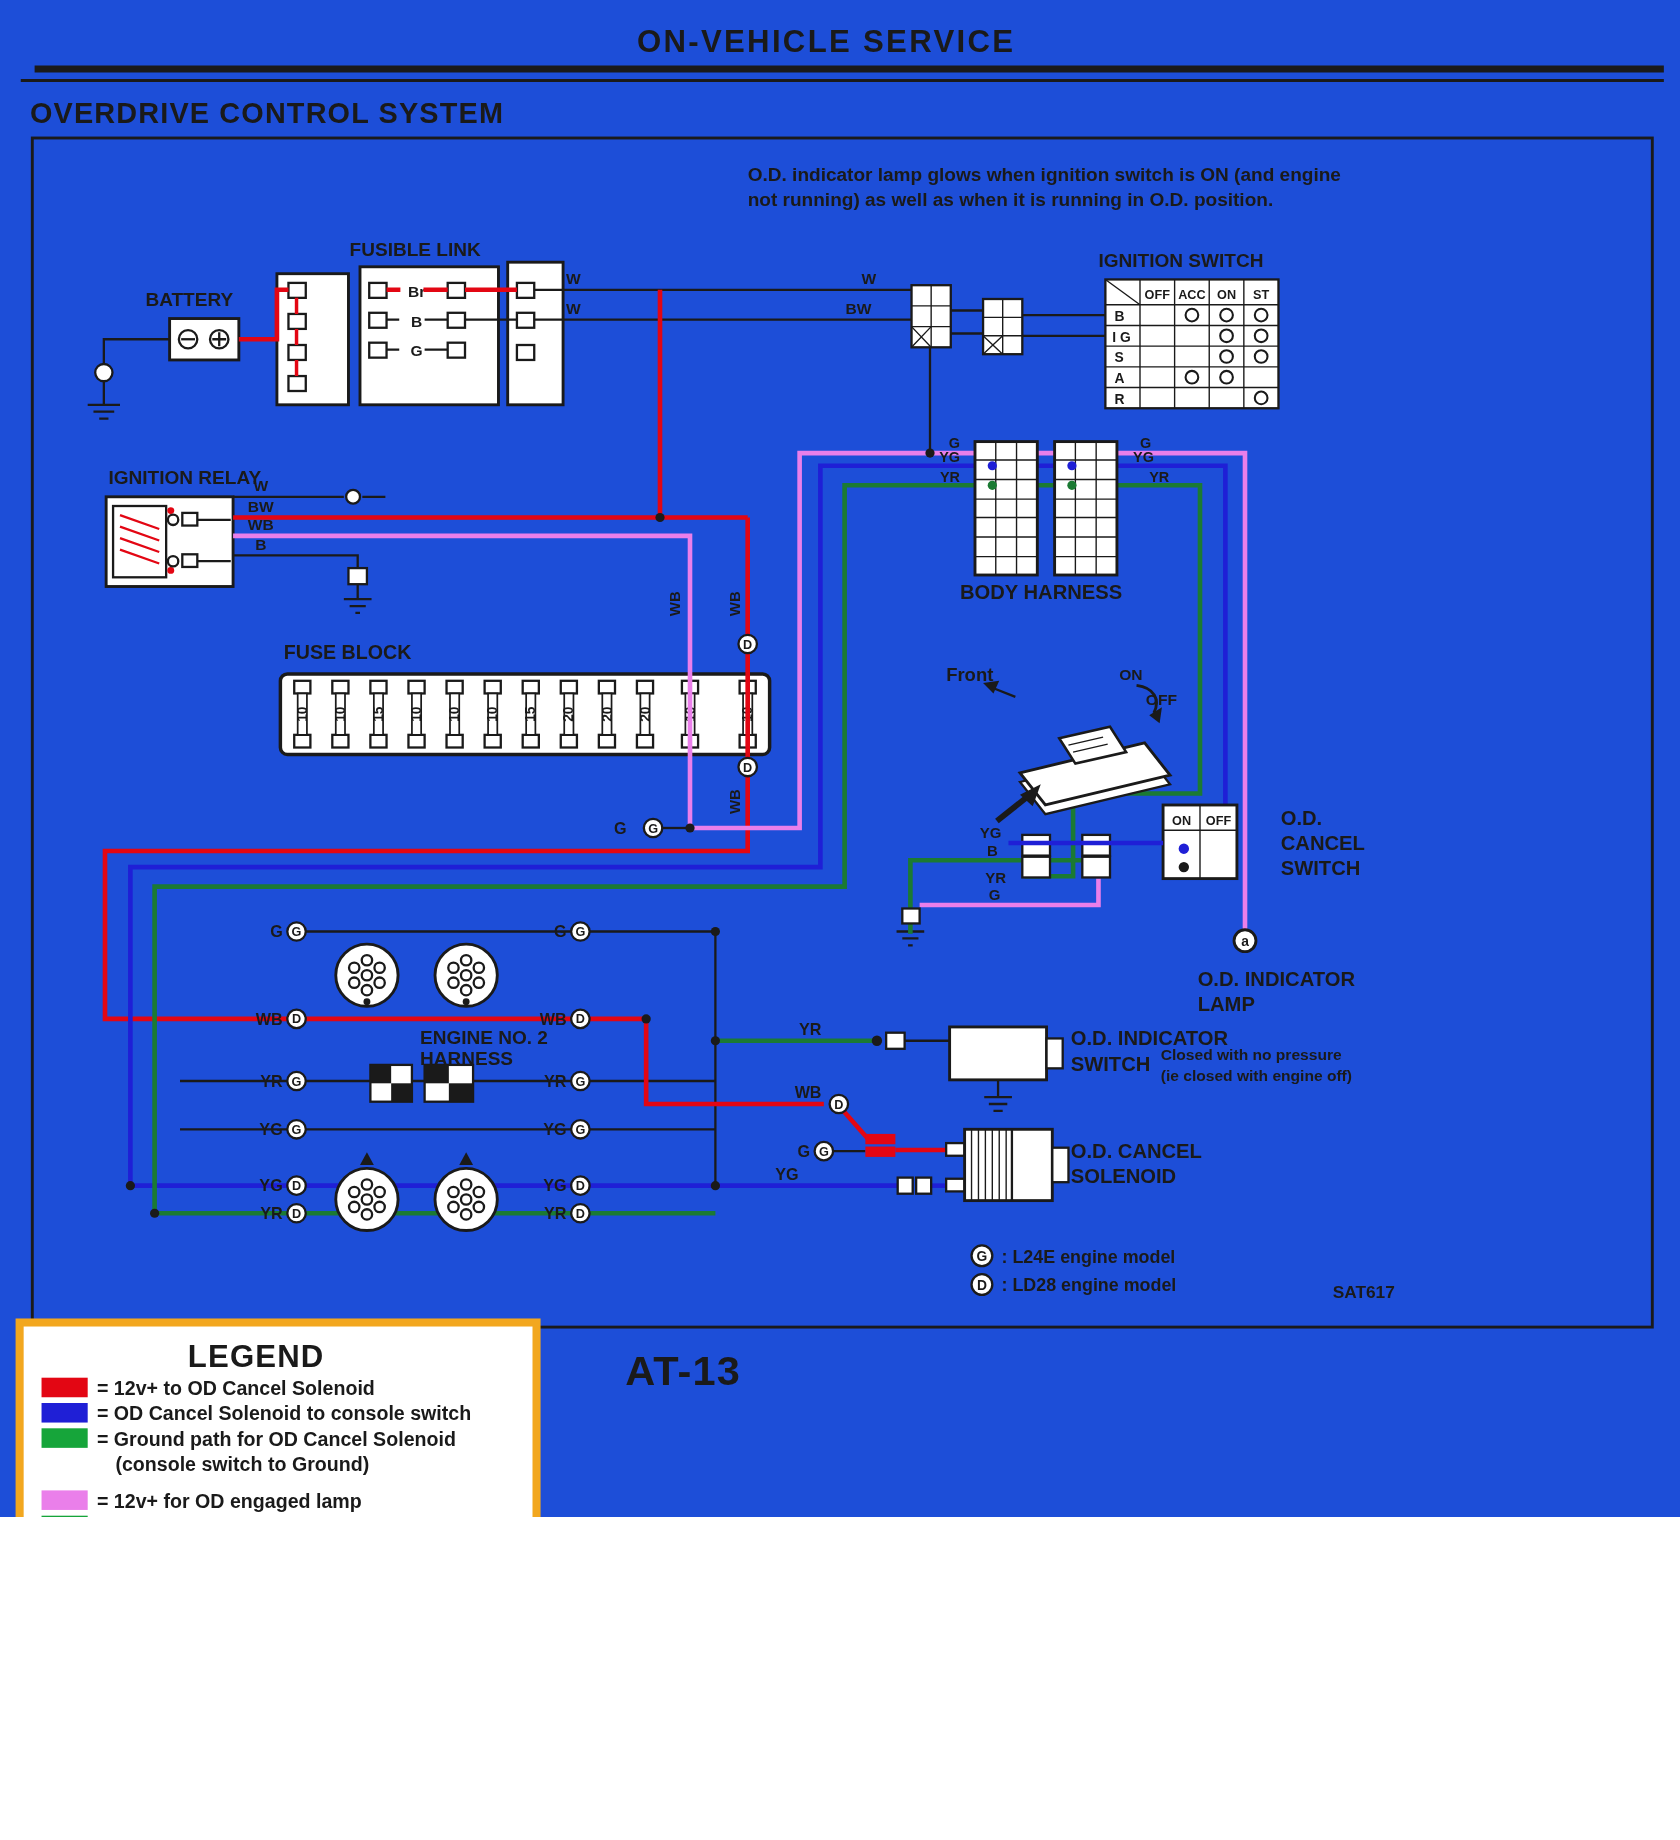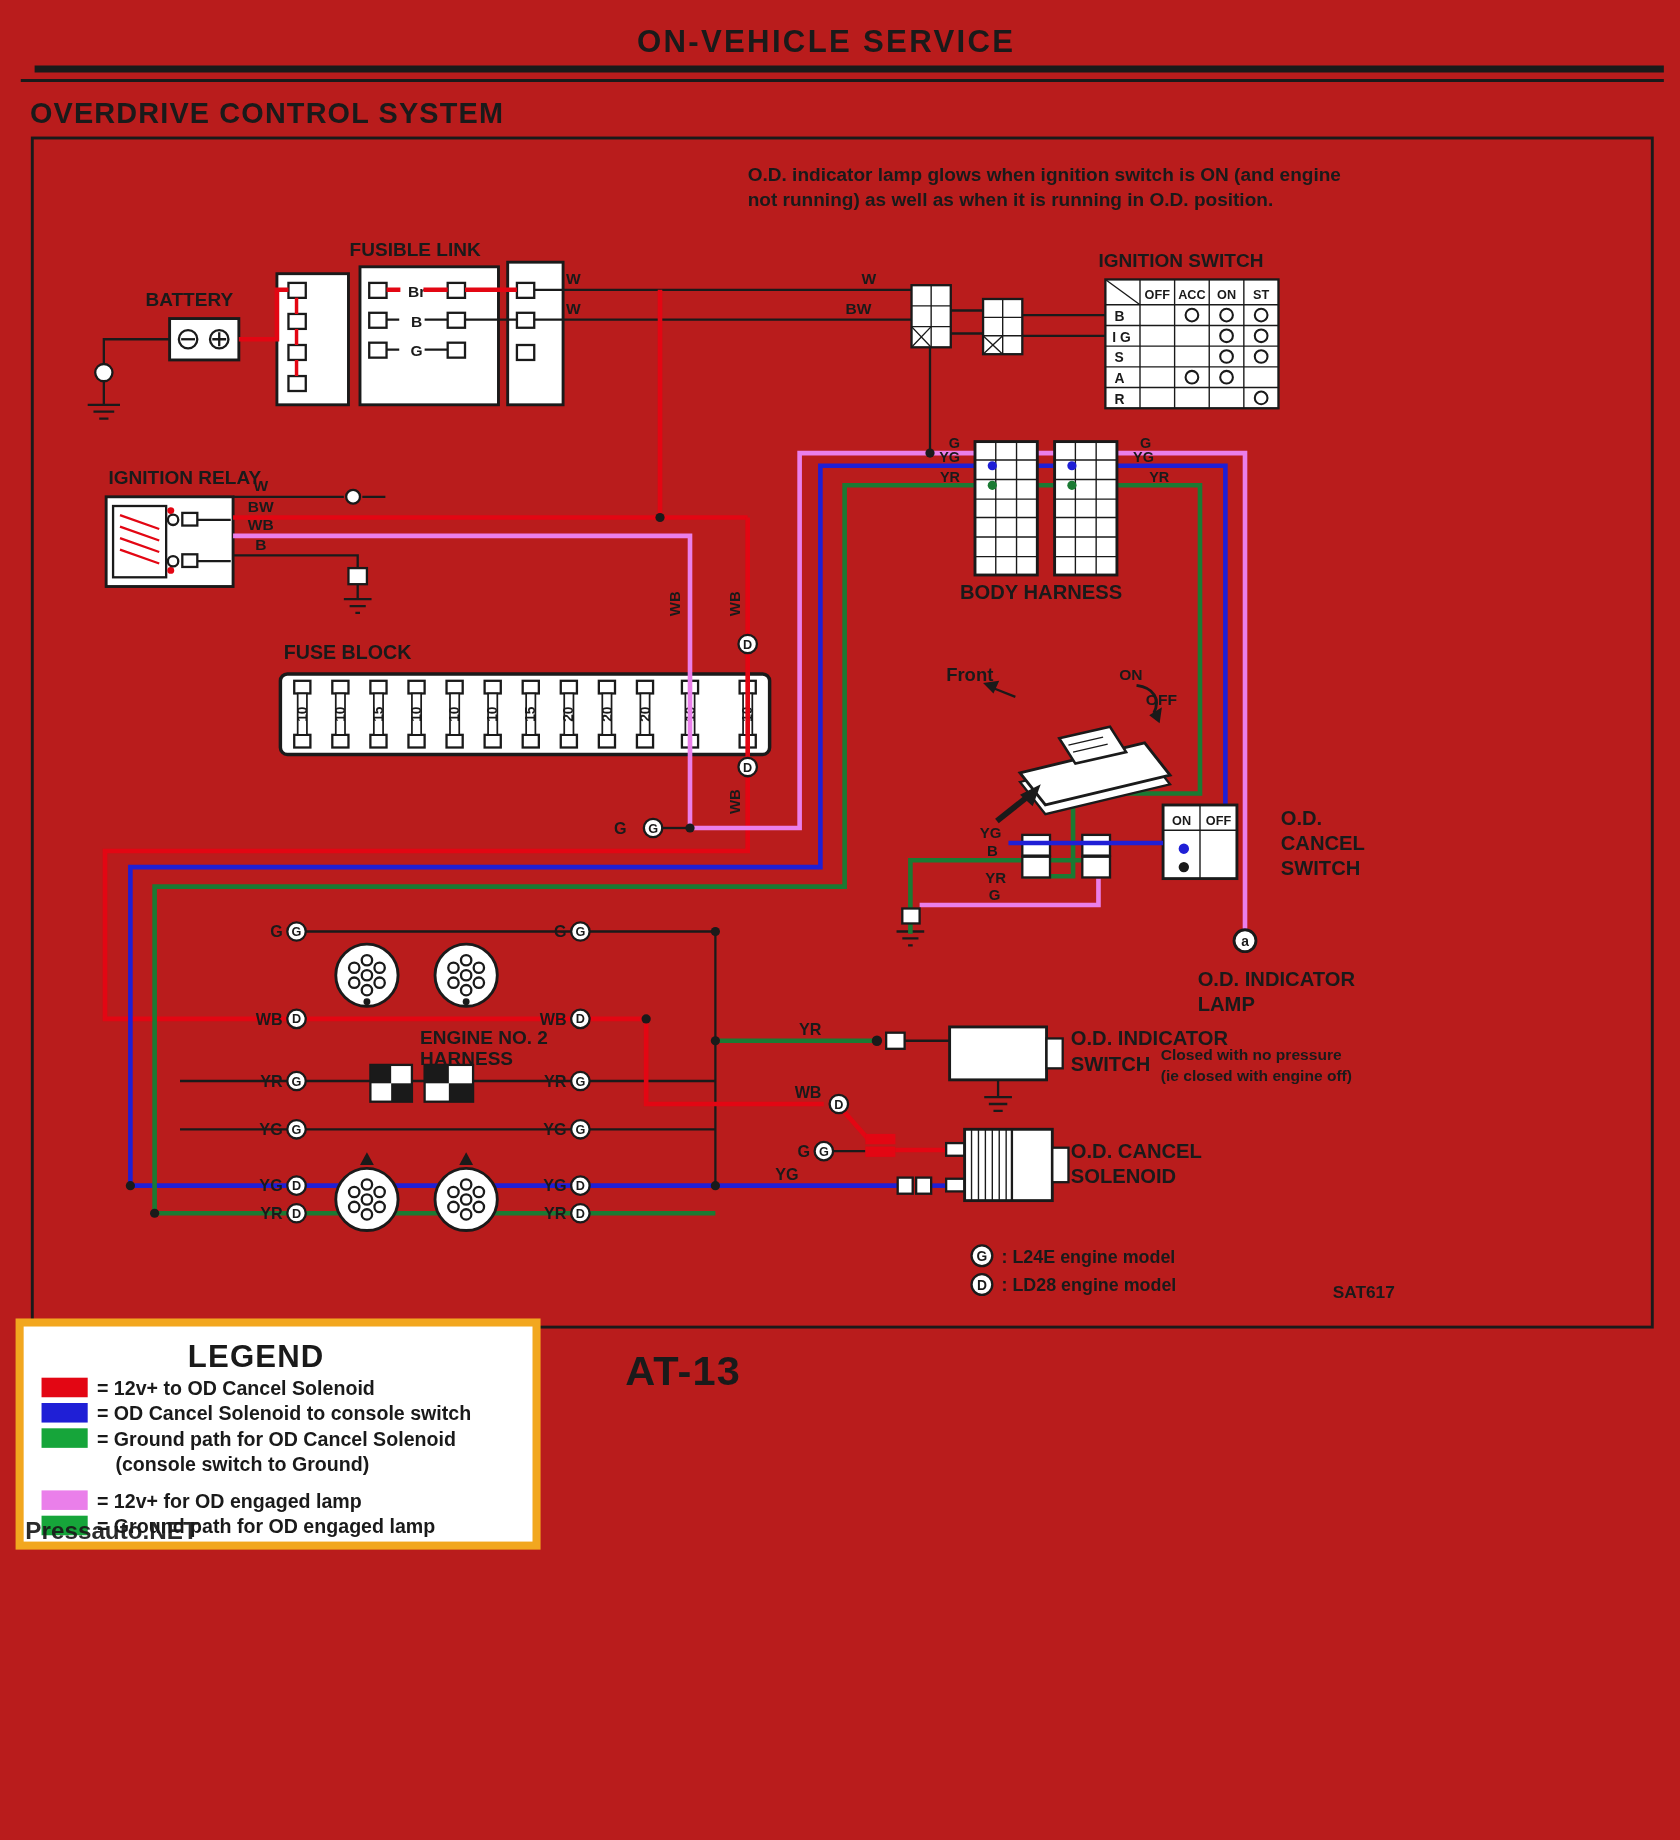--- a/index.html
+++ b/index.html
@@ -1,16 +1,16 @@
 <!DOCTYPE html>
 <html><head>
 <meta charset="utf-8">
 <style>
   html,body{margin:0;padding:0;background:#ffffff;}
-  #page{width:1680px;height:1840px;background:#b91c1c;position:relative;overflow:hidden;}
+  #page{width:1680px;height:1517px;background:#1d4ed8;position:relative;overflow:hidden;}
   svg{display:block;}
   .t{font-family:"Liberation Sans","DejaVu Sans",sans-serif;font-weight:700;fill:#1a1a1a;}
   .k{stroke:#1a1a1a;fill:none;stroke-width:2;}
   .thin{stroke:#1a1a1a;fill:none;stroke-width:1.2;}
   .bx{fill:#ffffff;stroke:#1a1a1a;stroke-width:2.5;}
   .bx2{fill:#ffffff;stroke:#1a1a1a;stroke-width:2;}
   .term{fill:#ffffff;stroke:#1a1a1a;stroke-width:2;}
   .wr{stroke:#e30613;stroke-width:4;fill:none;}
   .wr3{stroke:#e30613;stroke-width:3;fill:none;}
   .wp{stroke:#ea7fea;stroke-width:4;fill:none;}

